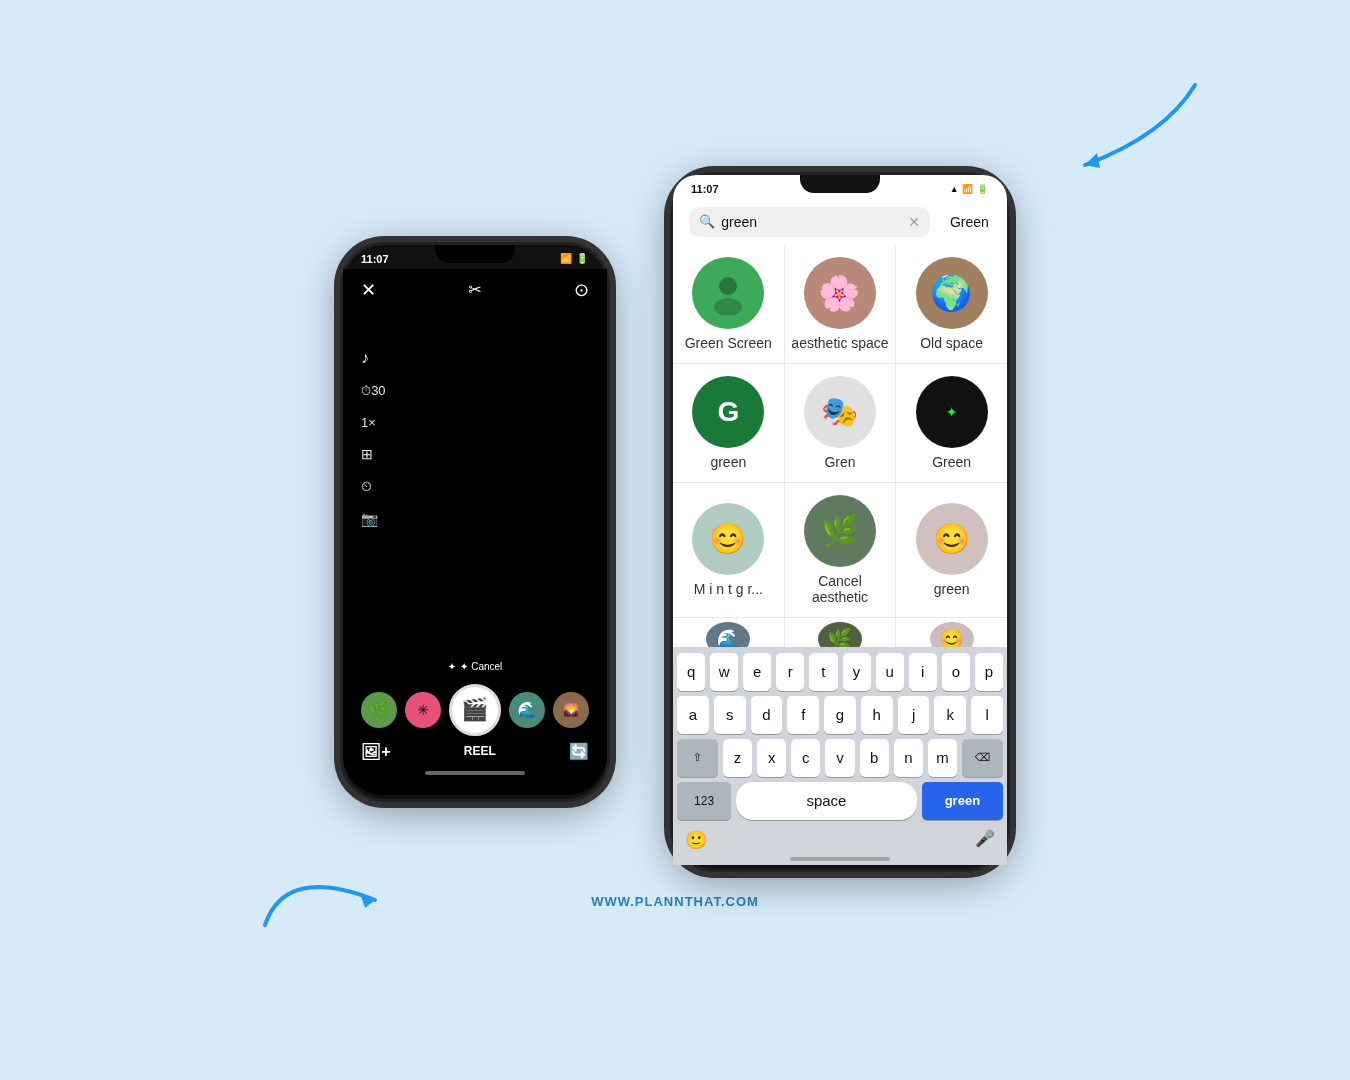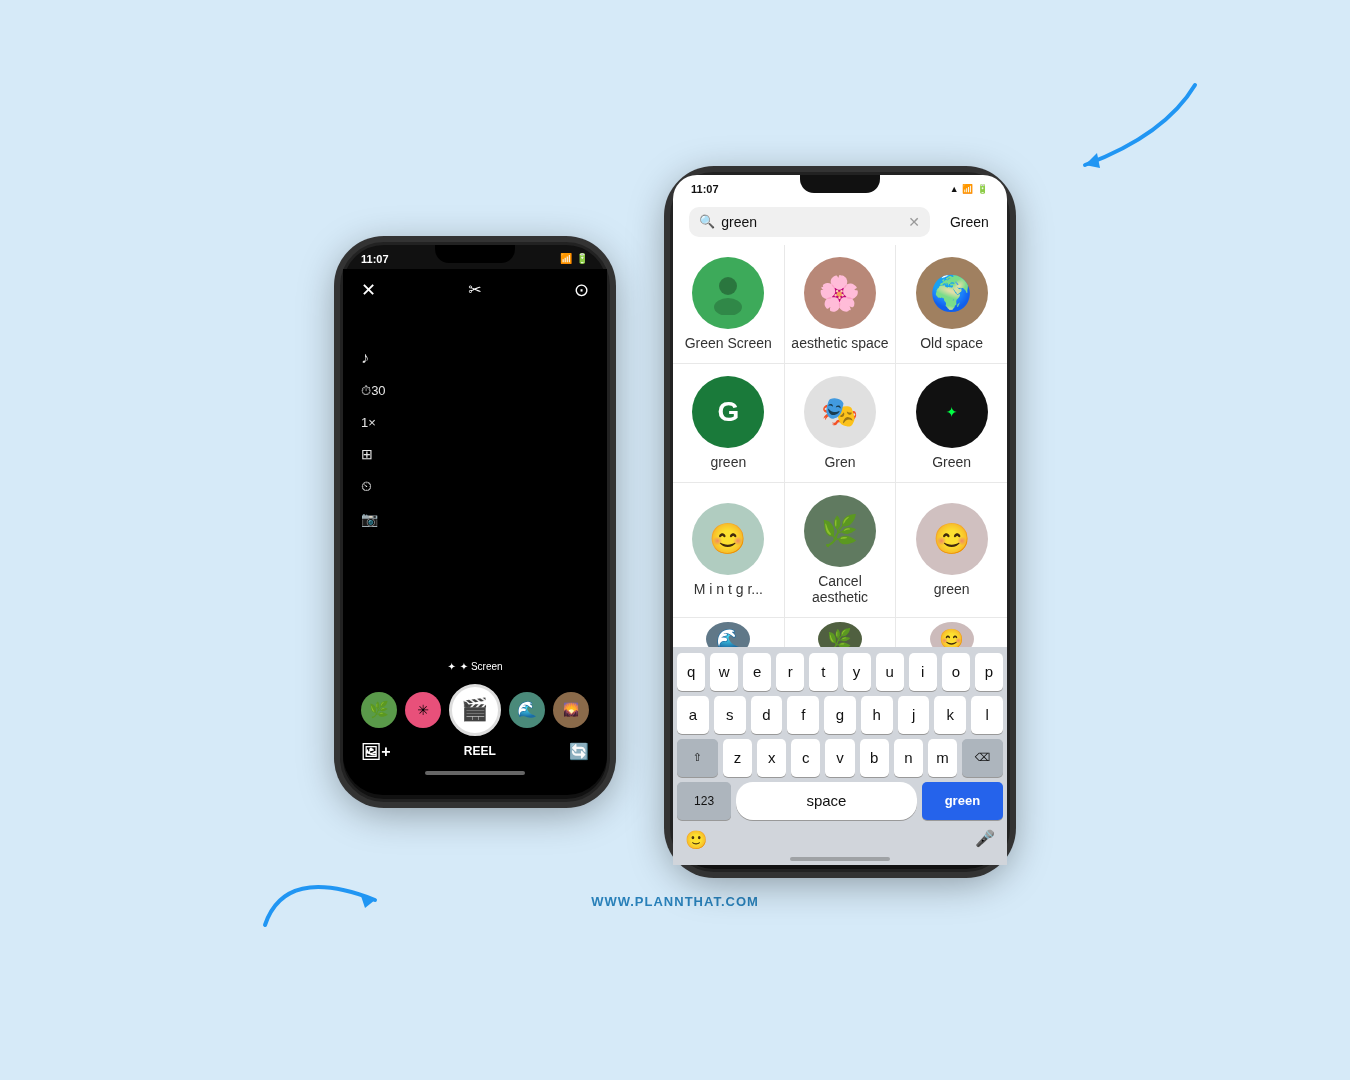--- a/index.html
+++ b/index.html
@@ -328,21 +328,21 @@
         <span class="side-icon" style="font-size:13px;">⏱30</span>
         <span class="side-icon" style="font-size:13px;">1×</span>
         <span class="side-icon" style="font-size:14px;">⊞</span>
         <span class="side-icon" style="font-size:14px;">⏲</span>
         <span class="side-icon" style="font-size:14px;">📷</span>
       </div>
       <div class="bottom-bar">
         <div class="effects-row">
           <div class="effects-badge">
             <span>✦</span>
-            <span>✦ Screen</span>
+            <span>✦ Cancel</span>
           </div>
         </div>
         <div class="bottom-icons-row">
           <div class="circle-icon circle-green">🌿</div>
           <div class="circle-icon circle-pink" style="font-size:14px;">✳</div>
           <div class="circle-main">🎬</div>
           <div class="circle-icon circle-teal">🌊</div>
           <div class="circle-icon circle-brown" style="font-size:13px;">🌄</div>
         </div>
         <div class="bottom-reel-bar">

